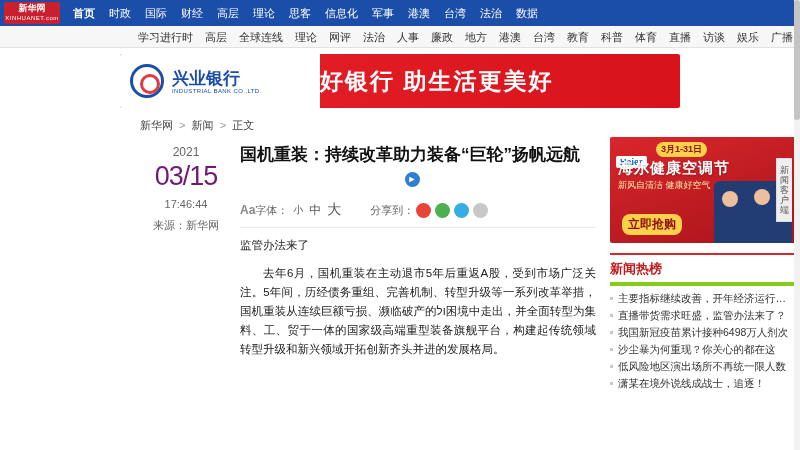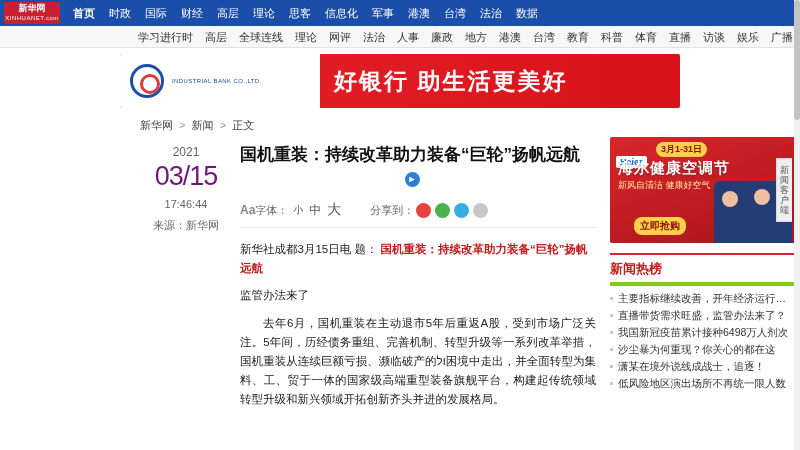--- a/index.html
+++ b/index.html
@@ -107,21 +107,20 @@
     border:3px solid #e03a3e;
   }
   .bank-name { color:#1b4ea8; font-weight:bold; font-size:17px; line-height:19px;}
   .bank-en { color:#1b4ea8; font-size:6px; letter-spacing:0.4px;}
   .banner-right {
     flex: 1;
     color: #fff;
     font-size: 23px;
     font-weight: bold;
     letter-spacing: 2px;
-    padding-left: 14px;
   }
 
   
   .breadcrumb {
     margin: 10px 0 0 140px;
     font-size: 11px;
     color: #444;
   }
   .breadcrumb span { cursor: pointer; }
   .breadcrumb .sep { color:#999; margin: 0 3px; }
@@ -241,23 +240,23 @@
   .ad-title {
     position:absolute; left:8px; top:22px;
     font-size:15px; font-weight:bold; letter-spacing:1px;
     text-shadow:0 1px 2px rgba(0,0,0,.3);
   }
   .ad-sub {
     position:absolute; left:8px; top:42px;
     font-size:9px; color:#ffe9a8;
   }
   .ad-btn {
-    position:absolute; left:24px; bottom:8px;
+    position:absolute; left:12px; bottom:8px;
     background:#ffd04a; color:#8a1010;
-    font-size:10px; padding:2px 6px; border-radius:8px; font-weight:bold;
+    font-size:12px; padding:2px 6px; border-radius:8px; font-weight:bold;
   }
   .ad-people {
     position:absolute; right:4px; bottom:0;
     width:78px;height:62px;
     background:#1b3f7a;
     border-radius:6px 6px 0 0;
     opacity:.95;
   }
   .ad-people:before{
     content:"";position:absolute;left:8px;top:10px;width:16px;height:16px;border-radius:50%;background:#f0c9a6;
@@ -366,20 +365,21 @@
   <div class="subnav-item">信息化</div>
 
 </div>
 
 <div class="page">
 
   <div class="banner">
     <div class="banner-left">
       <div class="bank-mark"></div>
       <div>
+        <div class="bank-name">兴业银行</div>
         <div class="bank-en">INDUSTRIAL BANK CO.,LTD.</div>
       </div>
     </div>
     <div class="banner-right">好银行 助生活更美好</div>
   </div>
 
   <div class="breadcrumb">
     <span>新华网</span>
     <span class="sep">&gt;</span>
     <span>新闻</span>
@@ -411,25 +411,20 @@
         <span class="fs-opt l">大</span>
         <span class="share-label">分享到：</span>
         <span class="share-icons">
           <i class="sicon wb"></i>
           <i class="sicon wx"></i>
           <i class="sicon qq"></i>
           <i class="sicon more"></i>
         </span>
       </div>
 
-      <div class="dateline">
-        <span>新华社成都3月15日电</span>
-        <span>题：</span>
-        <span class="title-red">国机重装：持续改革助力装备“巨轮”扬帆远航</span>
-      </div>
 
       <div class="byline">监管办法来了</div>
 
       <p class="para">去年6月，国机重装在主动退市5年后重返A股，受到市场广泛关注。5年间，历经债务重组、完善机制、转型升级等一系列改革举措，国机重装从连续巨额亏损、濒临破产的ול困境中走出，并全面转型为集料、工、贸于一体的国家级高端重型装备旗舰平台，构建起传统领域转型升级和新兴领域开拓创新齐头并进的发展格局。</p>
 
     </div>
 
     <div class="right-col">
       <div class="ad-box">
         <div class="ad-brand">Haier</div>
@@ -440,22 +435,22 @@
         <div class="ad-people"></div>
       </div>
 
       <div class="news-hot">
         <div class="nh-title">新闻热榜</div>
         <ul class="nh-list">
           <li>主要指标继续改善，开年经济运行如何看？</li>
           <li>直播带货需求旺盛，监管办法来了？</li>
           <li>我国新冠疫苗累计接种6498万人剂次</li>
           <li>沙尘暴为何重现？你关心的都在这</li>
+          <li>低风险地区演出场所不再统一限人数</li>
           <li>潇某在境外说线成战士，追逐！</li>
-          <li>低风险地区演出场所不再统一限人数</li>
         </ul>
       </div>
     </div>
   </div>
 
   <div class="side-tab">
     <span>新闻客户端</span>
   </div>
 </div>
 

